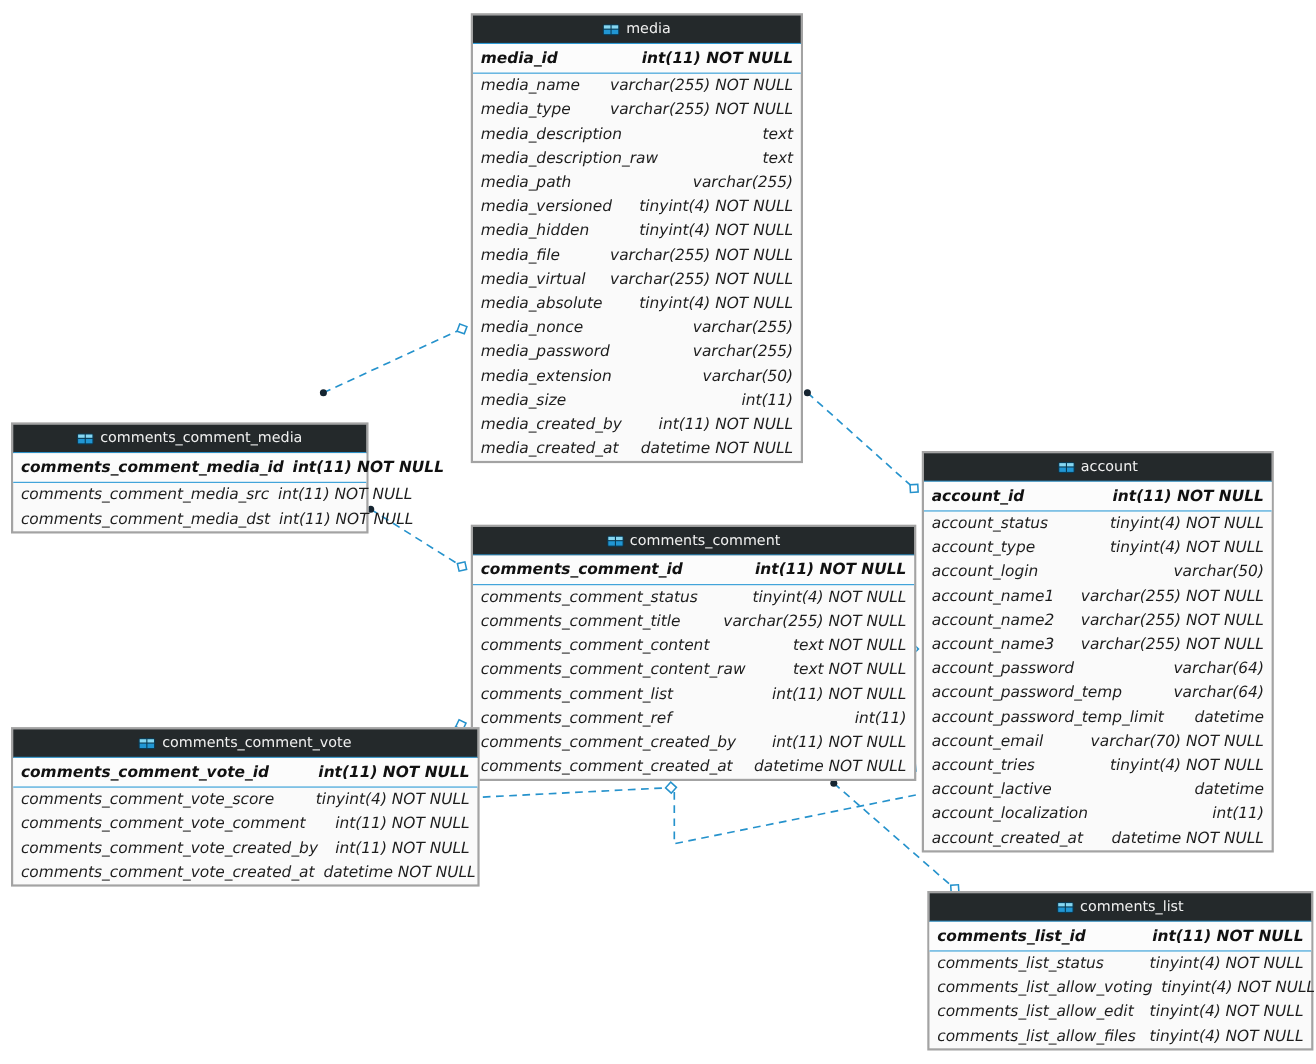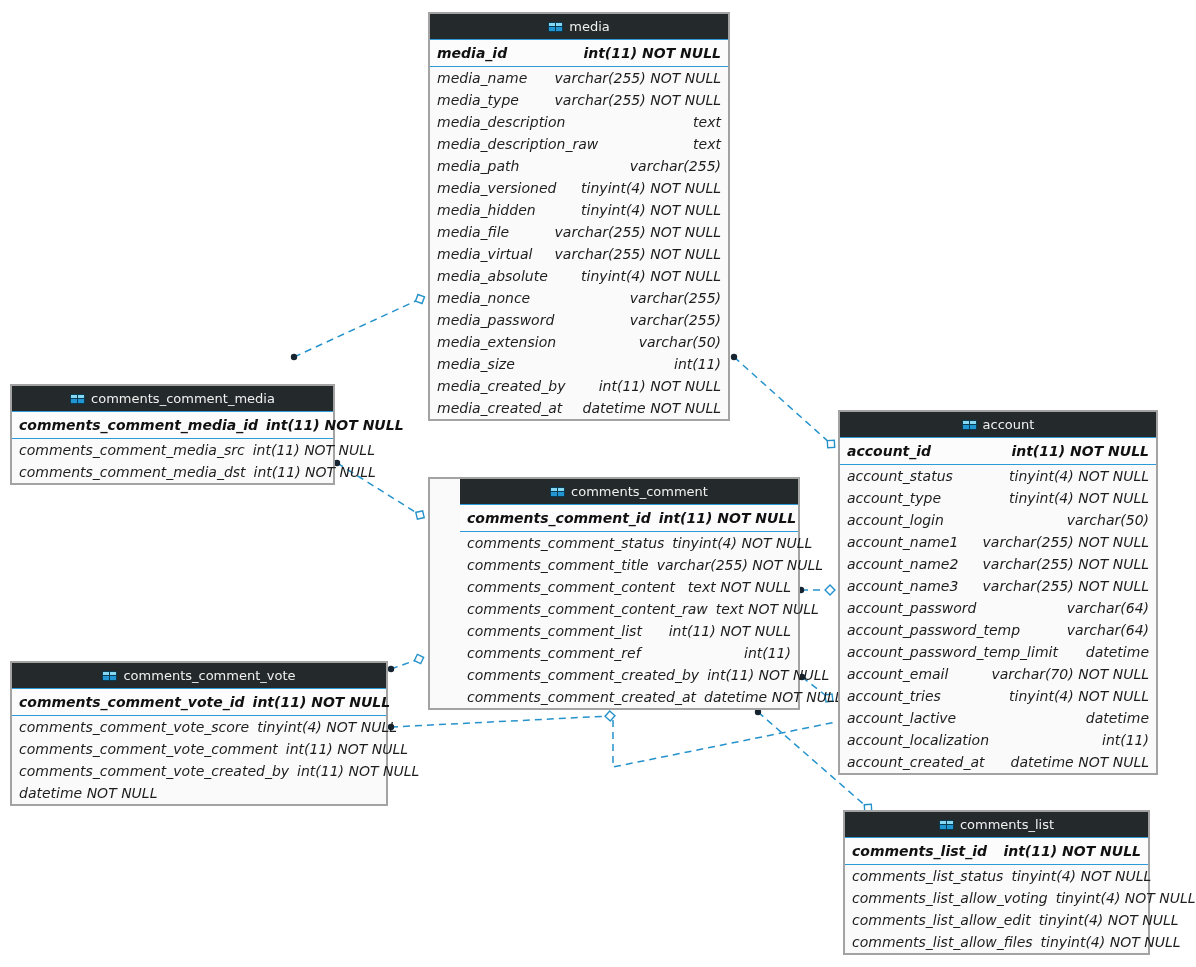--- a/index.html
+++ b/index.html
@@ -179,21 +179,21 @@
         <span class="cname">comments_comment_media_src</span>
         <span class="ctype">int(11) NOT NULL</span>
       </div>
       <div class="row">
         <span class="cname">comments_comment_media_dst</span>
         <span class="ctype">int(11) NOT NULL</span>
       </div>
     </div>
 </div>
 
-<div class="table-card" style="left: 428px; top: 477px; width: 372px; padding-left: 30px;">
+<div class="table-card" style="left: 428px; top: 477px; width: 405px;">
   <div class="t-header">
     <span class="t-icon">
         <b></b>
         <b></b>
         <b></b>
         <b></b>
       </span>
     <span class="t-title">comments_comment</span>
   </div>
   <div class="t-pk">
@@ -231,21 +231,21 @@
         <span class="cname">comments_comment_created_by</span>
         <span class="ctype">int(11) NOT NULL</span>
       </div>
       <div class="row">
         <span class="cname">comments_comment_created_at</span>
         <span class="ctype">datetime NOT NULL</span>
       </div>
     </div>
 </div>
 
-<div class="table-card" style="left: 10px; top: 661px; width: 378px;">
+<div class="table-card" style="left: 10px; top: 661px; width: 426px;">
   <div class="t-header">
     <span class="t-icon">
         <b></b>
         <b></b>
         <b></b>
         <b></b>
       </span>
     <span class="t-title">comments_comment_vote</span>
   </div>
   <div class="t-pk">
@@ -261,20 +261,21 @@
       </div>
       <div class="row">
         <span class="cname">comments_comment_vote_comment</span>
         <span class="ctype">int(11) NOT NULL</span>
       </div>
       <div class="row">
         <span class="cname">comments_comment_vote_created_by</span>
         <span class="ctype">int(11) NOT NULL</span>
       </div>
       <div class="row">
+        <span class="cname">comments_comment_vote_created_at</span>
         <span class="ctype">datetime NOT NULL</span>
       </div>
     </div>
 </div>
 
 <div class="table-card" style="left: 838px; top: 410px; width: 320px;">
   <div class="t-header">
     <span class="t-icon">
         <b></b>
         <b></b>
@@ -342,21 +343,21 @@
         <span class="cname">account_localization</span>
         <span class="ctype">int(11)</span>
       </div>
       <div class="row">
         <span class="cname">account_created_at</span>
         <span class="ctype">datetime NOT NULL</span>
       </div>
     </div>
 </div>
 
-<div class="table-card" style="left: 843px; top: 810px; width: 307px;">
+<div class="table-card" style="left: 843px; top: 810px; width: 351px;">
   <div class="t-header">
     <span class="t-icon">
         <b></b>
         <b></b>
         <b></b>
         <b></b>
       </span>
     <span class="t-title">comments_list</span>
   </div>
   <div class="t-pk">

